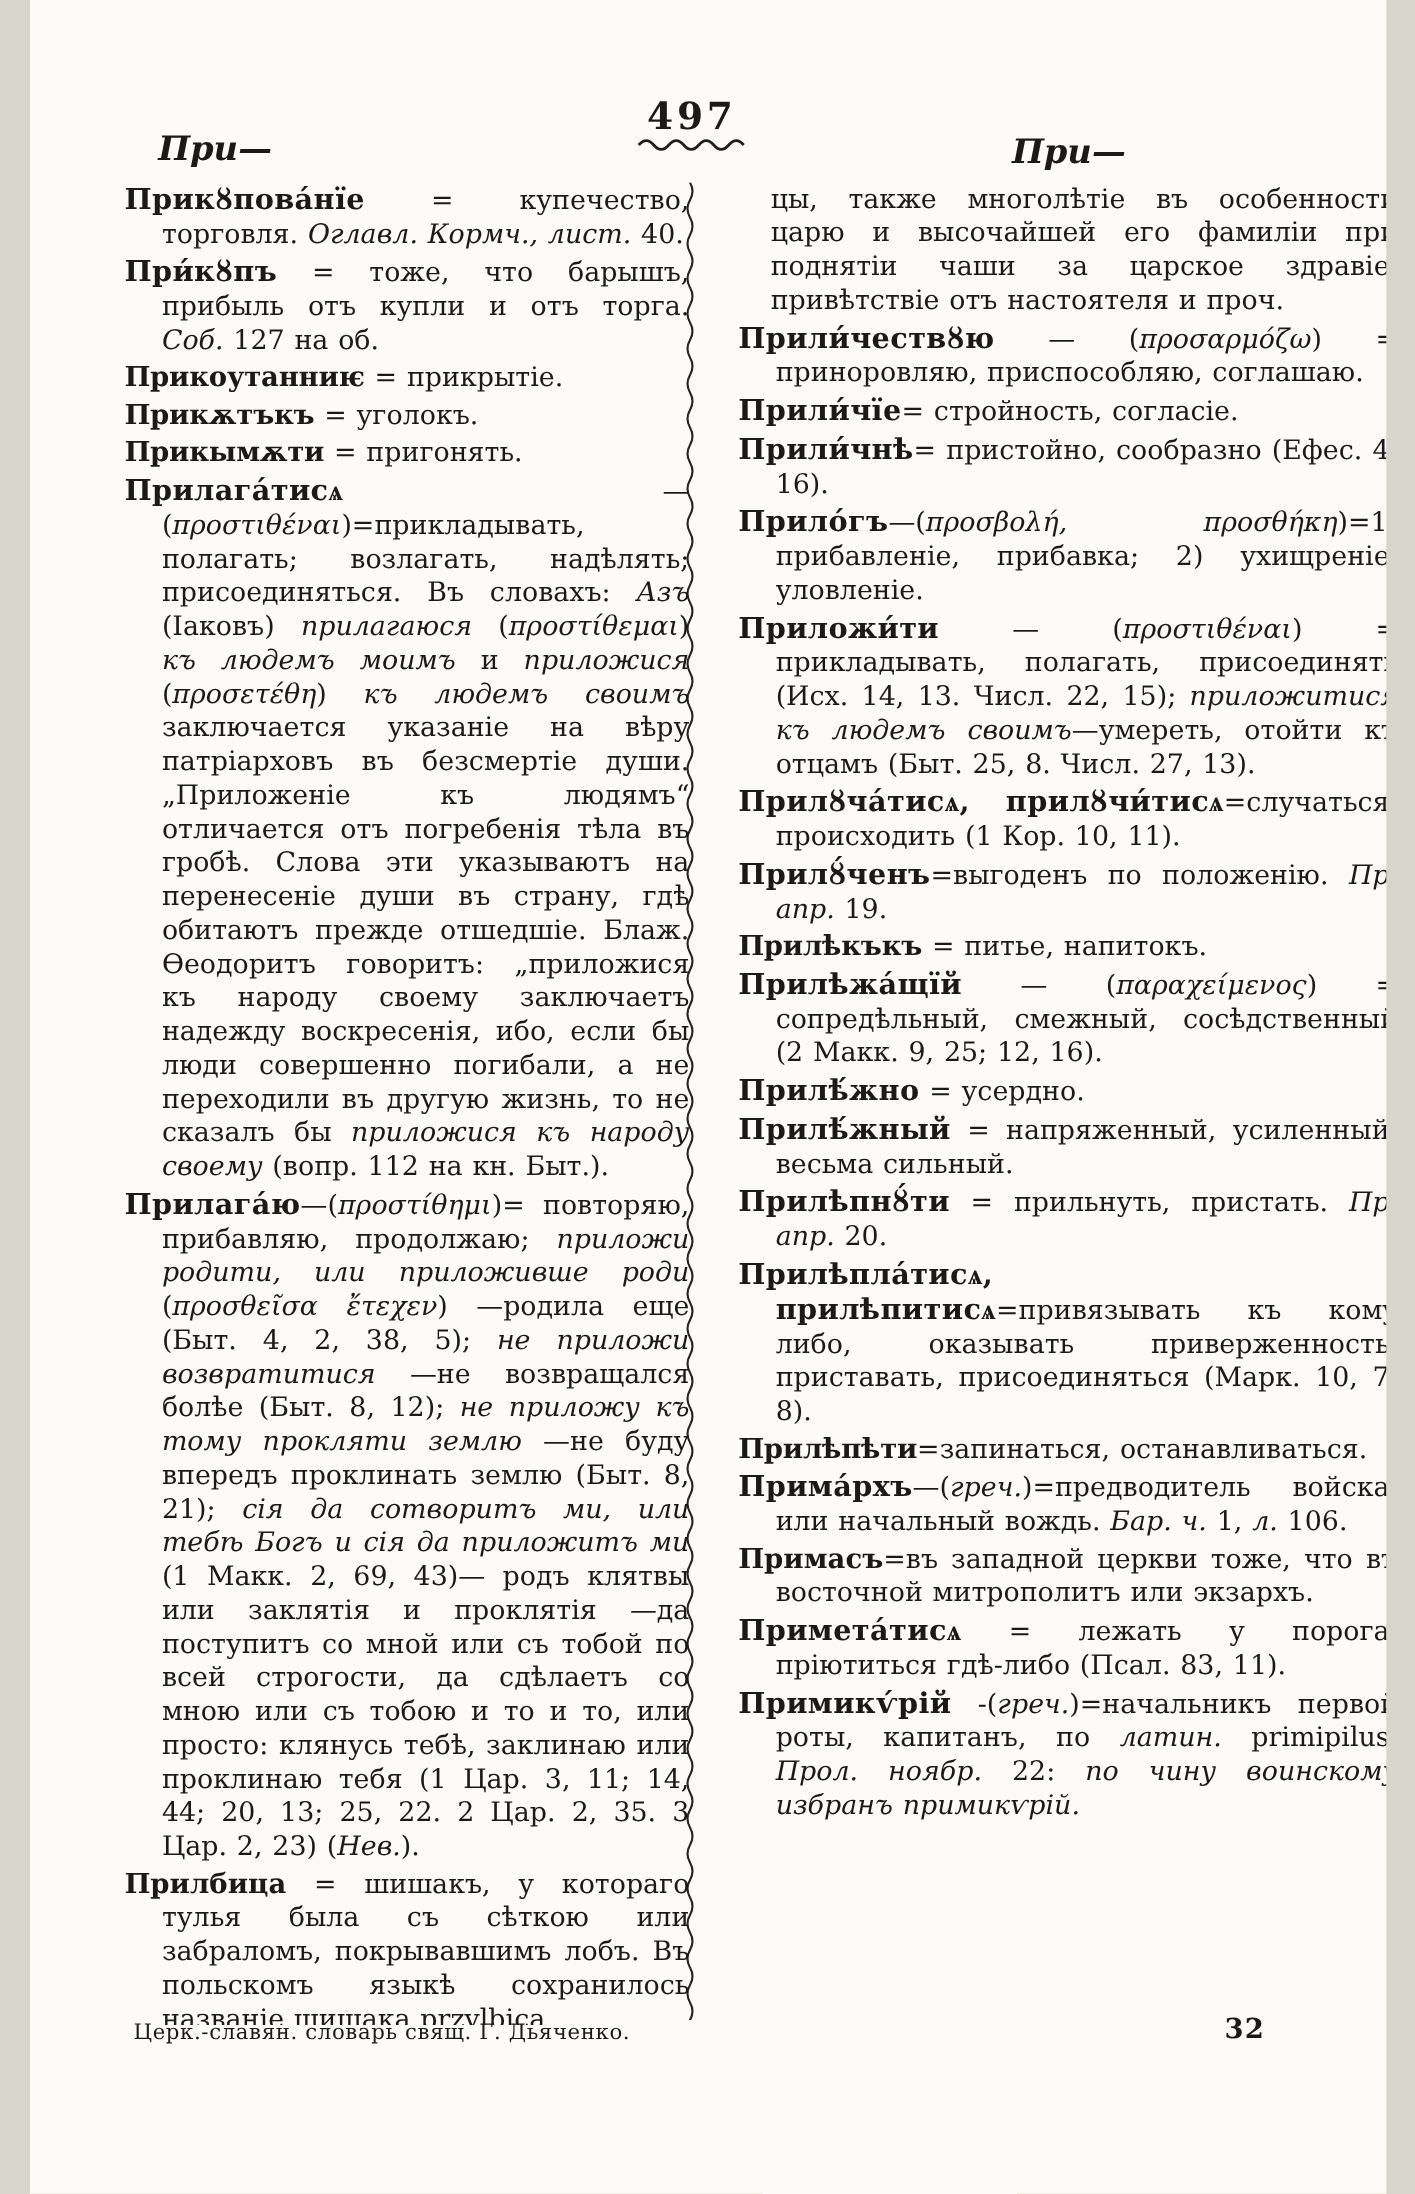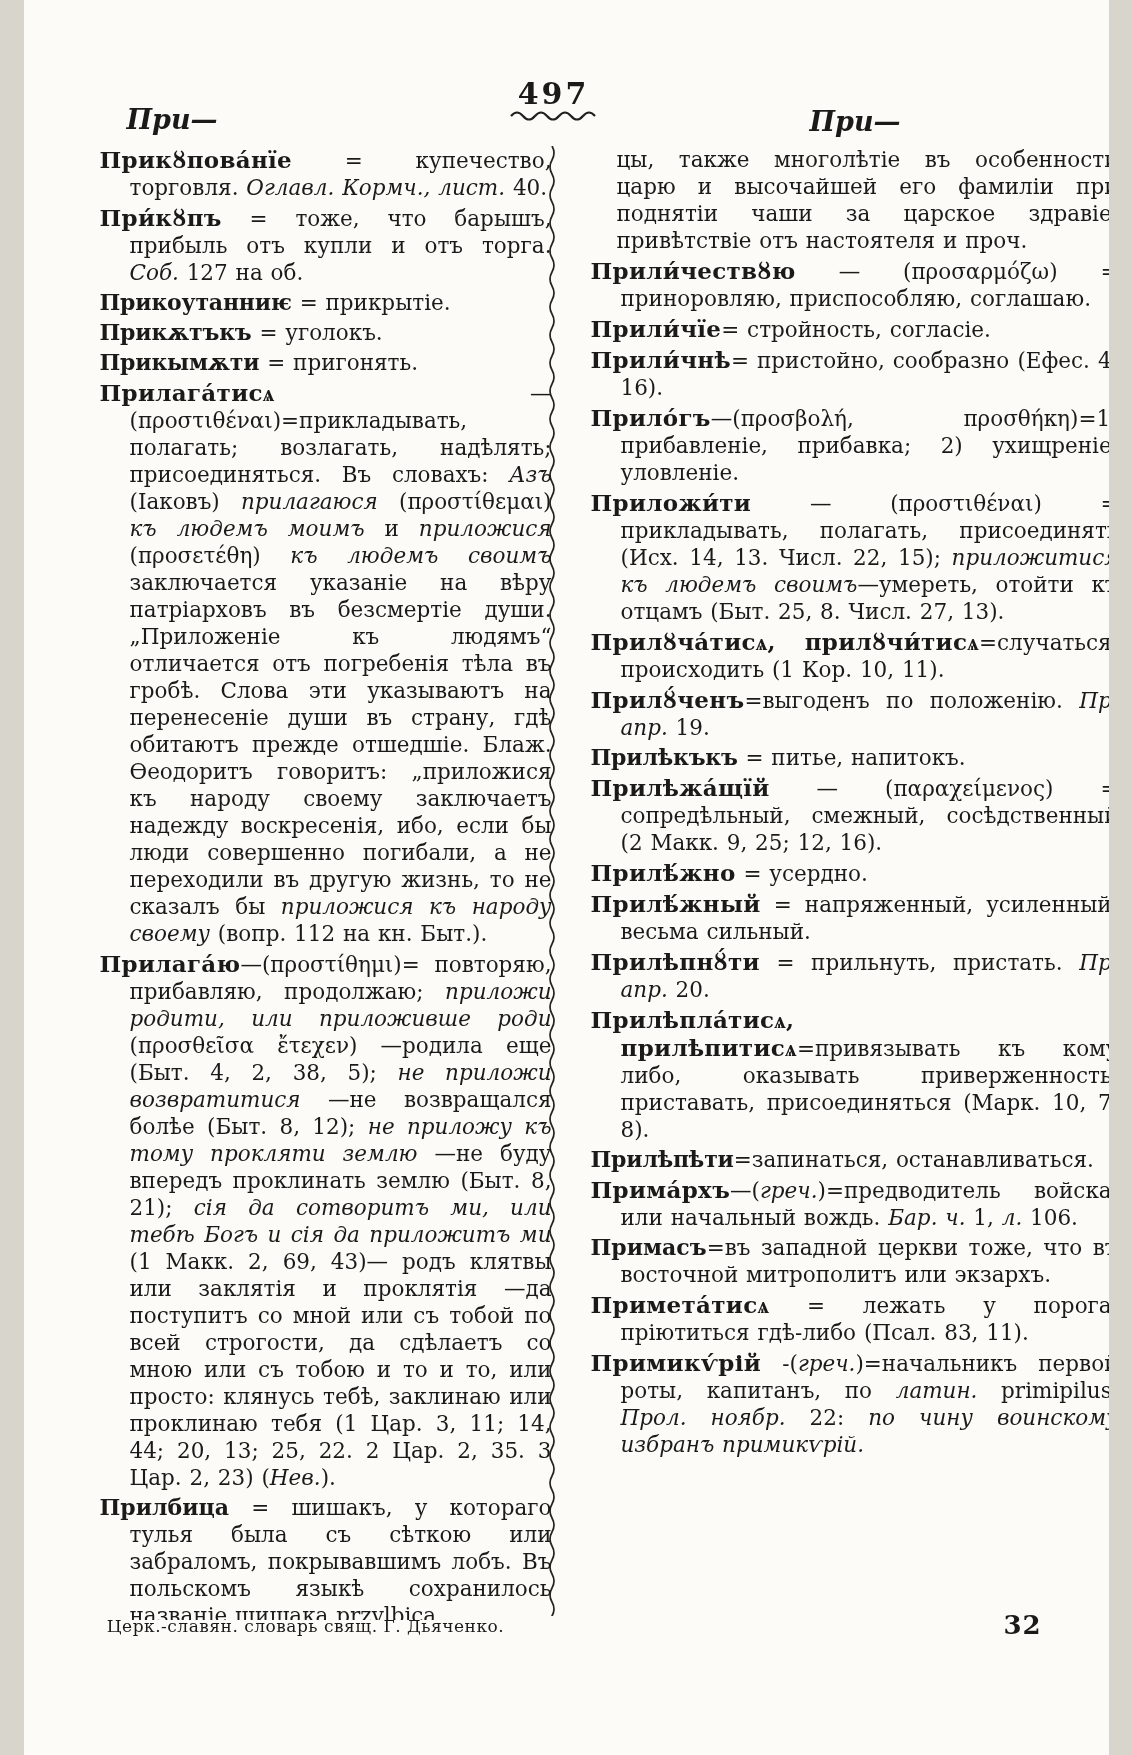--- a/index.html
+++ b/index.html
@@ -25,29 +25,29 @@
   }
   #col-left  { left:56px;  width:452px; }
   #col-right { left:547px; width:528px; }
   .column p { margin:0 0 3px 0; }
   .column p.entry        { padding-left:30px; text-indent:-30px; }
   .column p.continuation { padding-left:26px; text-indent:0; }
   .run-hw  { font-weight:bold; font-size:23px; letter-spacing:0.3px; }
   .run-hws { font-weight:bold; font-size:22px; letter-spacing:-0.2px; }
   .run-b   { font-weight:bold; font-size:22px; }
   .run-i   { font-style:italic; }
-  .run-g   { }
+  .run-g   { font-style:italic; }
   .divider { position:absolute; left:521px; top:146px; }
   .footer-imprint {
     position:absolute; left:56px; top:1616px; width:452px;
     text-align:center; font-size:17px; letter-spacing:0.5px;
   }
   .signature {
-    position:absolute; left:980px; top:1610px;
-    font-size:26px; font-weight:bold; letter-spacing:1px;
+    position:absolute; left:956px; top:1610px;
+    font-size:22px; font-weight:bold; letter-spacing:1px;
   }
 </style>
 </head>
 <body>
 
 <div class="page">
 
   <div class="page-number">497</div>
   <svg class="pn-squiggle" width="92" height="14" aria-hidden="true">
     <path d="M1,8 q6,-7 12,0 q6,7 12,0 q6,-7 12,0 q6,7 12,0 q6,-7 12,0 q6,7 12,0 q6,-7 12,0" fill="none" stroke="#201f1d" stroke-width="2.2"></path>

